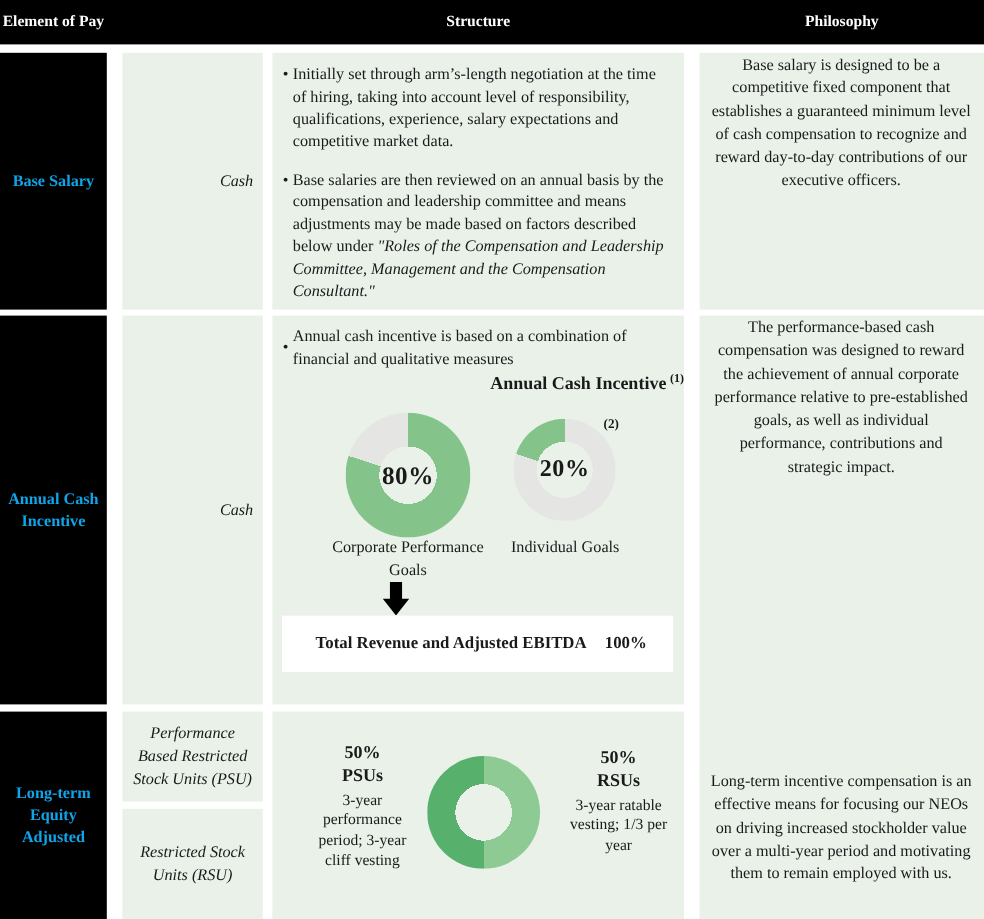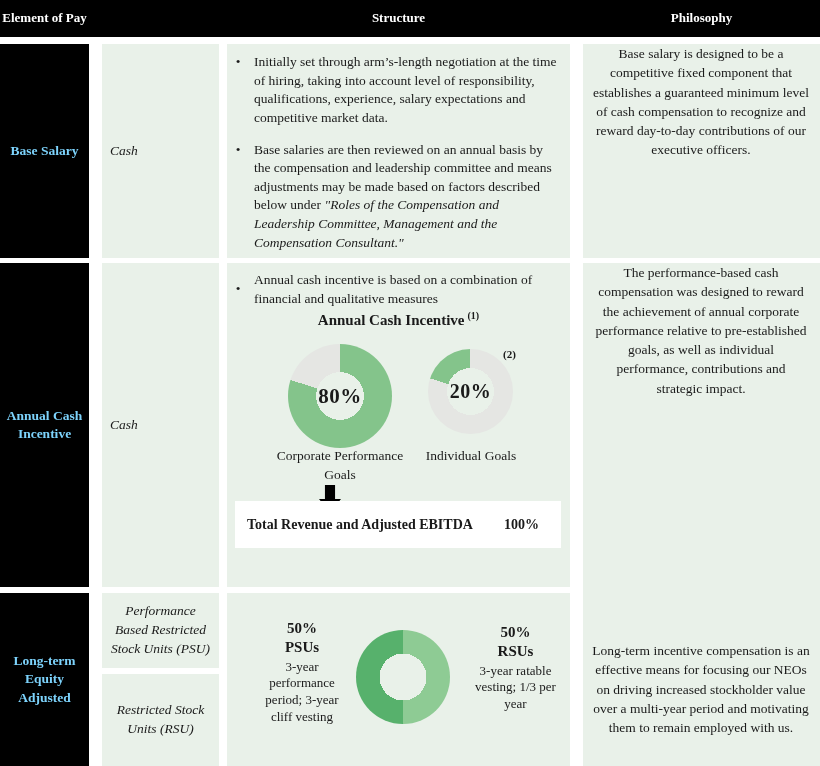--- a/index.html
+++ b/index.html
@@ -14,55 +14,55 @@
   body{font-family:"Liberation Serif","DejaVu Serif",serif;color:#1a1a1a;}
   .page{position:relative;width:820px;height:766px;background:#ffffff;overflow:hidden;}
 
   
   .hdr{position:absolute;left:0;top:0;width:820px;height:37px;background:var(--header-bg);}
   .hdr-cell{position:absolute;top:0;height:37px;display:flex;align-items:center;justify-content:center;
             text-align:center;color:#ffffff;font-weight:bold;font-size:13px;line-height:1.25;}
 
   
   .cell{position:absolute;background:var(--cell-bg);}
-  .black{background:#000000;color:#7dd3fc;font-weight:bold;display:flex;align-items:center;justify-content:center;
+  .black{background:#000000;color:#0ea5e9;font-weight:bold;display:flex;align-items:center;justify-content:center;
          text-align:center;font-size:13.5px;line-height:1.35;padding:0 3px;box-sizing:border-box;}
-  .form-cell{display:flex;align-items:center;justify-content:flex-start;text-align:center;
+  .form-cell{display:flex;align-items:center;justify-content:flex-end;text-align:center;
              font-style:italic;font-size:13.5px;line-height:1.4;padding:0 8px;box-sizing:border-box;}
 
   
   .phil{padding:0 10px 0 9px;font-size:13.5px;line-height:1.43;box-sizing:border-box;text-align:center;}
   .struct{box-sizing:border-box;}
   .bullets{margin:0;padding:9px 12px 0 5px;list-style:none;font-size:13.5px;line-height:1.38;}
   .bullets li{display:flex;margin:0 0 13px 0;}
   .bullets .mk{width:12px;flex:0 0 12px;text-align:center;}
-  .bullets .tx{flex:1;margin-left:10px;}
+  .bullets .tx{flex:1;}
   .it{font-style:italic;}
 
   
-  .aci-title{position:absolute;left:0;top:47px;width:100%;text-align:center;font-weight:bold;font-size:15px;}
+  .aci-title{position:absolute;left:0;top:47px;width:100%;text-align:right;font-weight:bold;font-size:15px;}
   .sup{font-size:10px;font-weight:bold;vertical-align:super;}
   .donut{position:absolute;border-radius:50%;}
   .donut .pct{position:absolute;inset:0;display:flex;align-items:center;justify-content:center;
               font-weight:bold;font-size:21px;letter-spacing:0.5px;}
   .d80{left:61px;top:81px;width:104px;height:104px;
        background:radial-gradient(circle closest-side,var(--cell-bg) 0 46%,transparent 46% 100%),
                   conic-gradient(var(--green) 0 288deg,var(--gray) 288deg 360deg);}
   .d20{left:201px;top:86px;width:85px;height:85px;
        background:radial-gradient(circle closest-side,var(--cell-bg) 0 55%,transparent 55% 100%),
                   conic-gradient(var(--gray) 0 288deg,var(--green) 288deg 360deg);}
   .fn2{position:absolute;left:276px;top:85px;font-size:11px;font-weight:bold;}
   .donut-label{position:absolute;top:184px;width:150px;text-align:center;font-size:13.5px;line-height:1.4;}
   .dl-left{left:38px;}
   .dl-right{left:169px;text-align:center;}
   .arrow{position:absolute;left:92px;top:222px;width:22px;height:28px;background:#000;
          clip-path:polygon(27% 0,73% 0,73% 50%,100% 50%,50% 100%,0 50%,27% 50%);}
-  .total-box{position:absolute;left:8px;top:238px;width:326px;height:47px;background:#ffffff;
+  .total-box{position:absolute;left:8px;top:250px;width:326px;height:47px;background:#ffffff;
              display:flex;align-items:center;justify-content:space-between;
-             padding:0 22px 0 12px;box-sizing:border-box;font-weight:bold;font-size:14px;}
+             padding:0 22px 0 28px;box-sizing:border-box;font-weight:bold;font-size:14px;}
 
   
   .d5050{left:129px;top:37px;width:94px;height:94px;
          background:radial-gradient(circle closest-side,var(--cell-bg) 0 50%,transparent 50% 100%),
                     conic-gradient(var(--light-green) 0 180deg,var(--dark-green) 180deg 360deg);}
   .lt-block{position:absolute;text-align:center;font-size:13px;line-height:1.3;}
   .lt-left{left:10px;top:26px;width:130px;}
   .lt-right{left:226px;top:30px;width:125px;}
   .lt-block .big{font-weight:bold;font-size:15px;line-height:1.25;}
   .lt-desc-psu{width:96px;margin:2px auto 0;}

